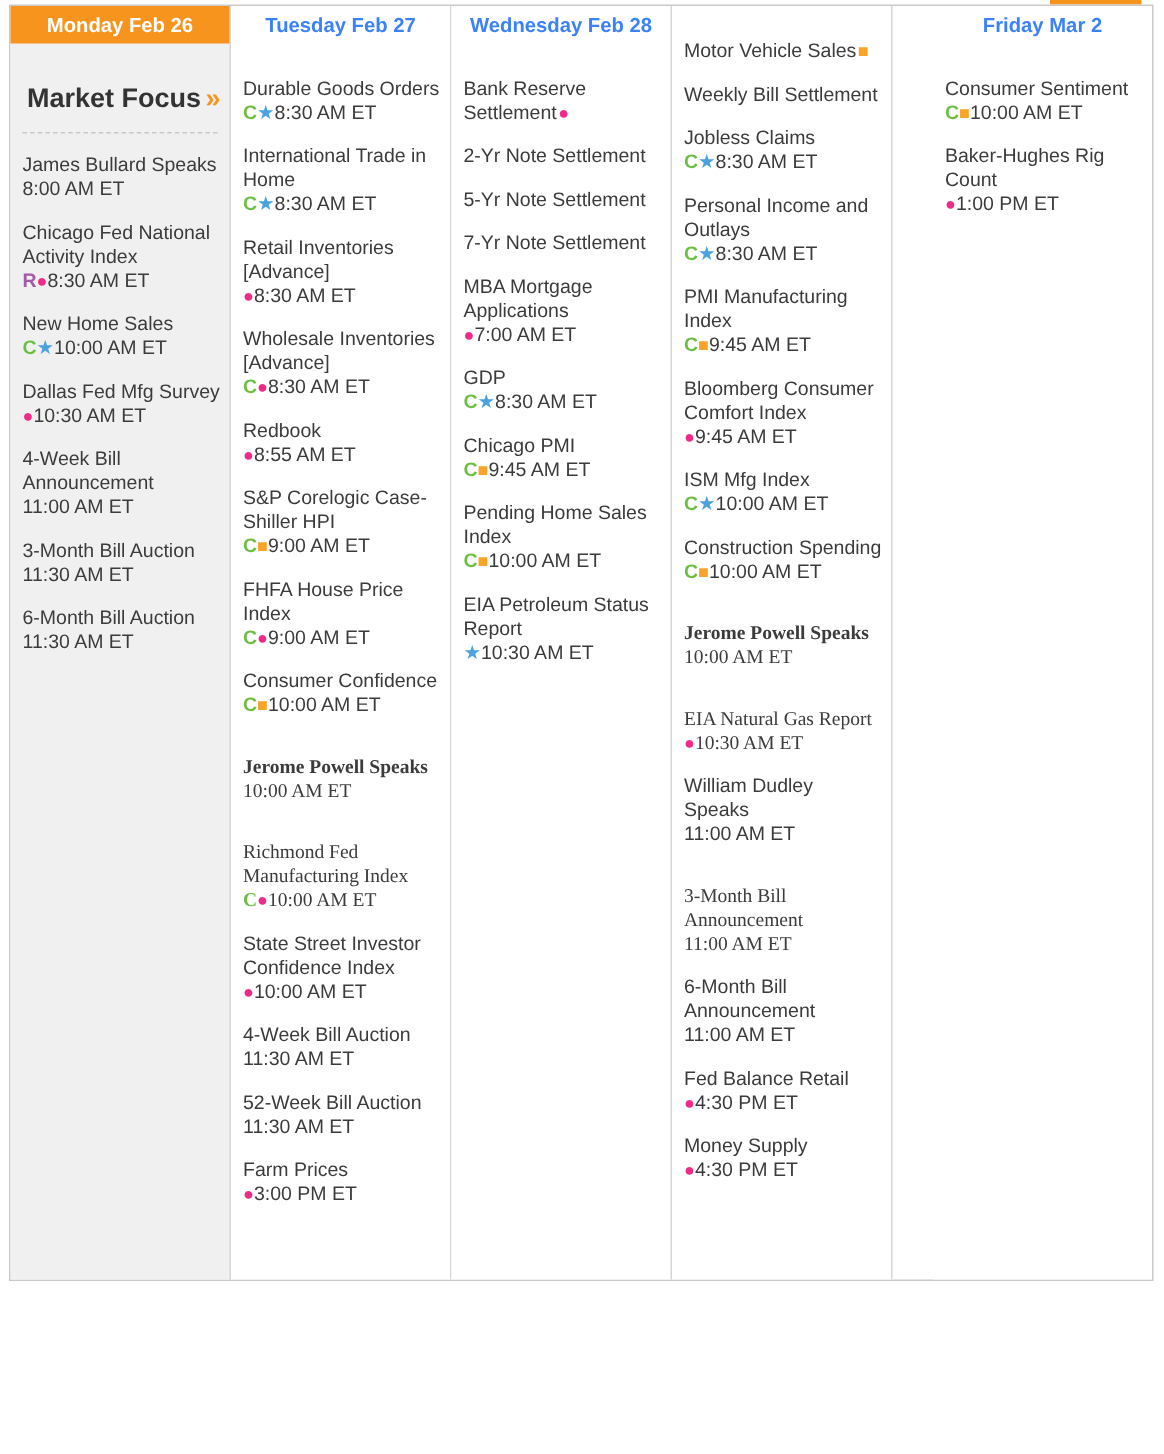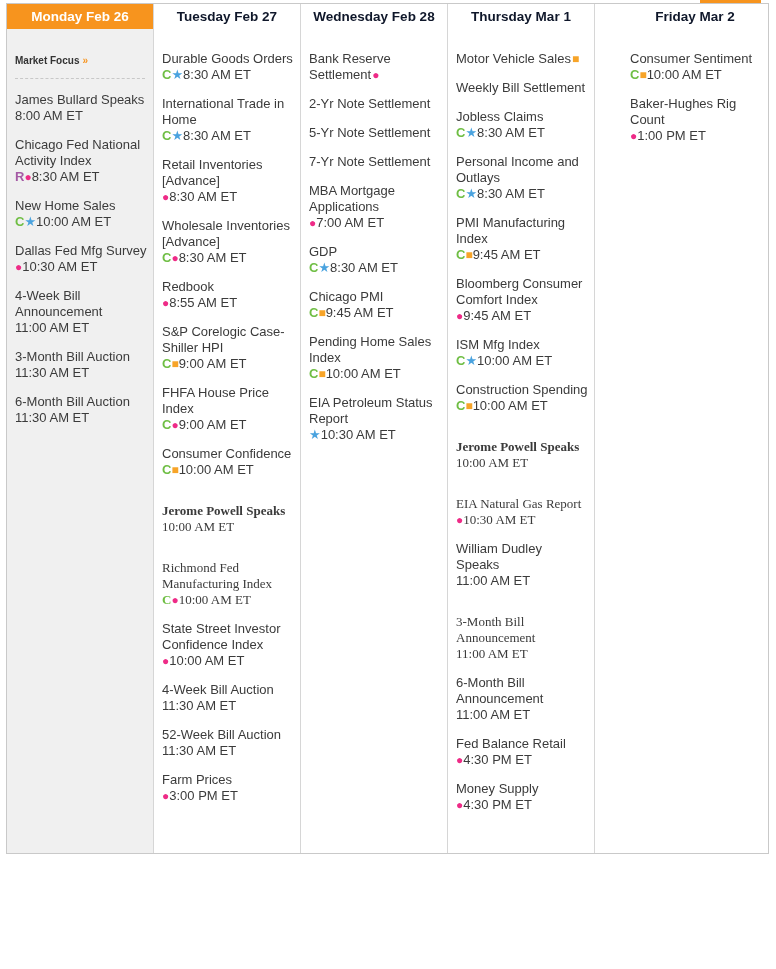--- a/index.html
+++ b/index.html
@@ -15,28 +15,29 @@
   }
   .board {
     position:absolute; left:6px; top:3px; width:763px; height:851px;
     display:flex; border:1px solid #c9c9c9; background:#ffffff;
   }
   .col { flex:1 1 0; border-right:1px solid #d6d6d6; background:#ffffff; min-width:0; }
   .col:last-child { border-right:none;margin-left:27px; }
   .col.highlight { background:#f0f0f0; }
   .col-header {
     height:25px; line-height:25px; text-align:center;
-    font-size:13.5px; font-weight:bold; color:#0f172a;
+    font-size:13.5px; font-weight:bold; color:#3b82f6;
     white-space:nowrap;
   }
   .col.highlight .col-header { background:#F7941E; color:#ffffff; }
   .col-body { padding:22px 6px 10px 7px; }
   .market-focus {
-    font-size:10px; font-weight:bold; color:#333333; cursor:pointer;
+    font-size:18px; font-weight:bold; color:#333333; cursor:pointer;
     margin:4px 0 0 1px;
+    text-align:right;
   }
   .market-focus .chev { color:#F7941E; font-weight:bold; margin-left:3px; }
   .mf-divider { border-bottom:1px dashed #c8c8c8; margin:12px 2px 13px 1px; }
   .event { margin:0 0 13px 1px; font-size:13px; line-height:16px; color:#3b3b3b; }
   .event.spaced { margin-top:25px;font-family:Liberation Serif, serif; }
   .event-name { cursor:pointer; }
   .event-name.bold { font-weight:bold; }
   .event-time { white-space:nowrap; }
   .icon { display:inline-block; font-style:normal; }
   .icon-consensus { color:#6FBE44; font-weight:bold; font-size:13px; }
@@ -178,21 +179,20 @@
           <div class="event-name"><span>Pending Home Sales Index</span></div>
           <div class="event-time"><span class="icon icon-consensus">C</span><span class="icon icon-square">■</span><span>10:00 AM ET</span></div>
         </div>
         <div class="event">
           <div class="event-name"><span>EIA Petroleum Status Report</span></div>
           <div class="event-time"><span class="icon icon-star">★</span><span>10:30 AM ET</span></div>
         </div>
       </div>
     </div>
     <div class="col">
-      <div class="col-header">Thursday Mar 1</div>
       <div class="col-body">
         <div class="event">
           <div class="event-name"><span>Motor Vehicle Sales</span><span class="icon icon-square">■</span></div>
         </div>
         <div class="event">
           <div class="event-name"><span>Weekly Bill Settlement</span></div>
         </div>
         <div class="event">
           <div class="event-name"><span>Jobless Claims</span></div>
           <div class="event-time"><span class="icon icon-consensus">C</span><span class="icon icon-star">★</span><span>8:30 AM ET</span></div>

